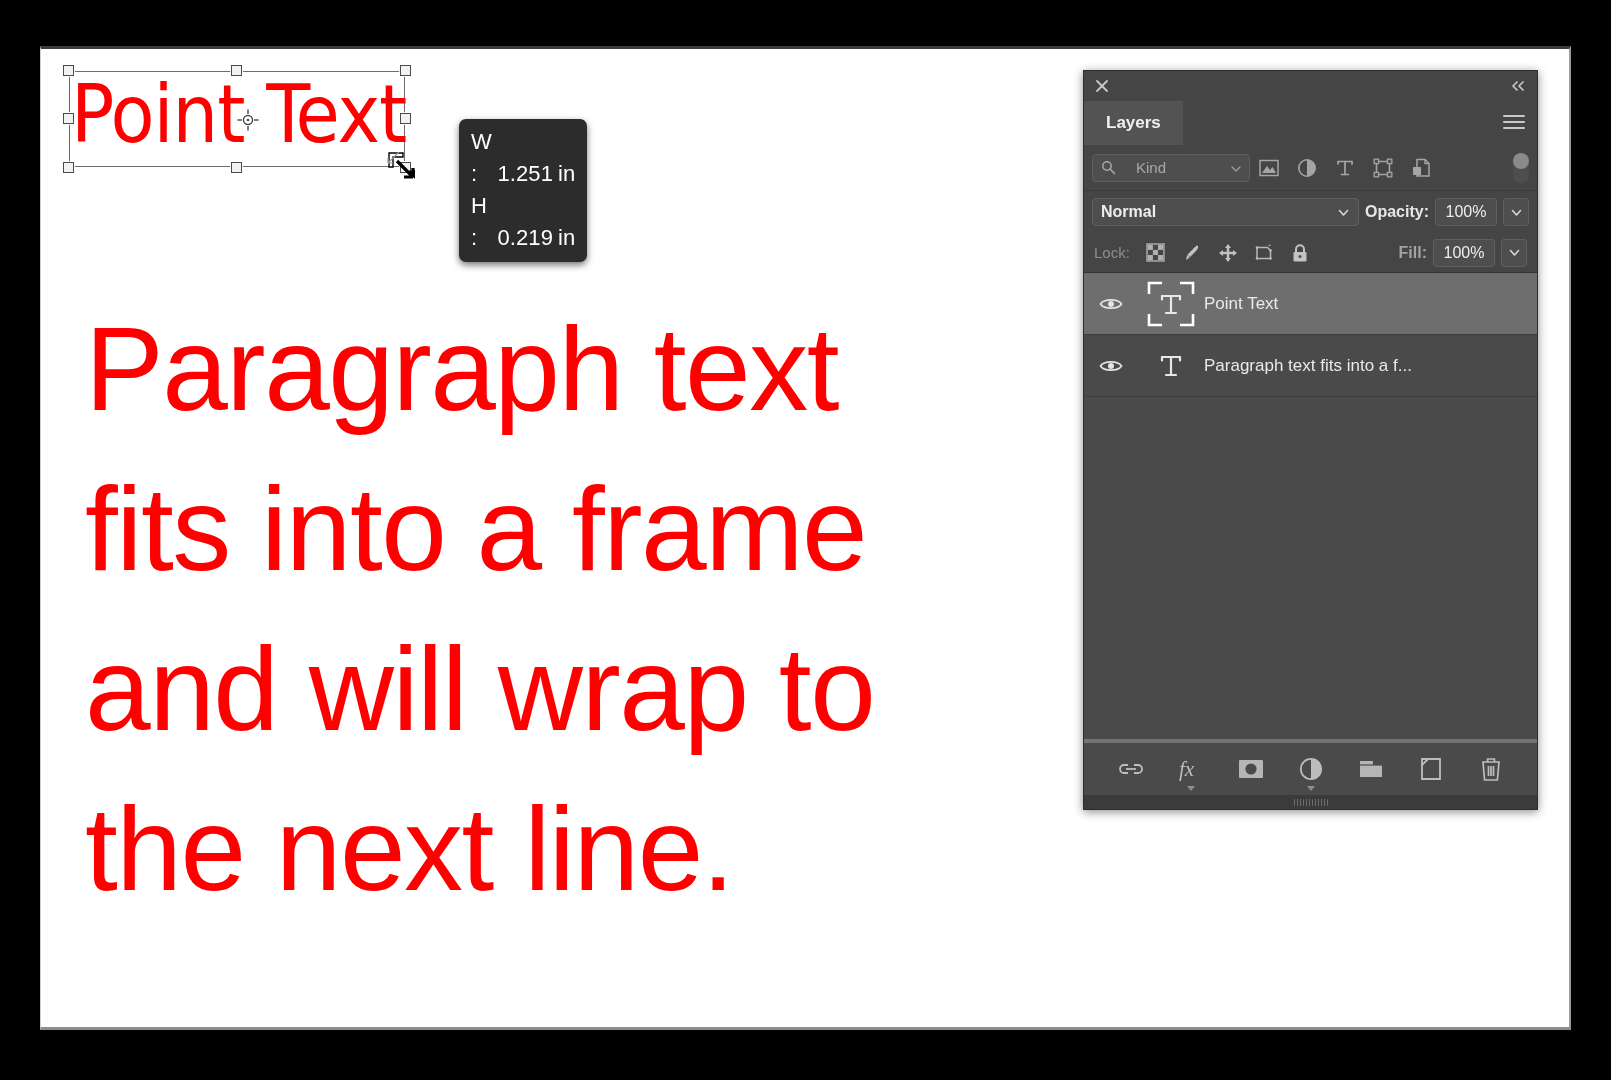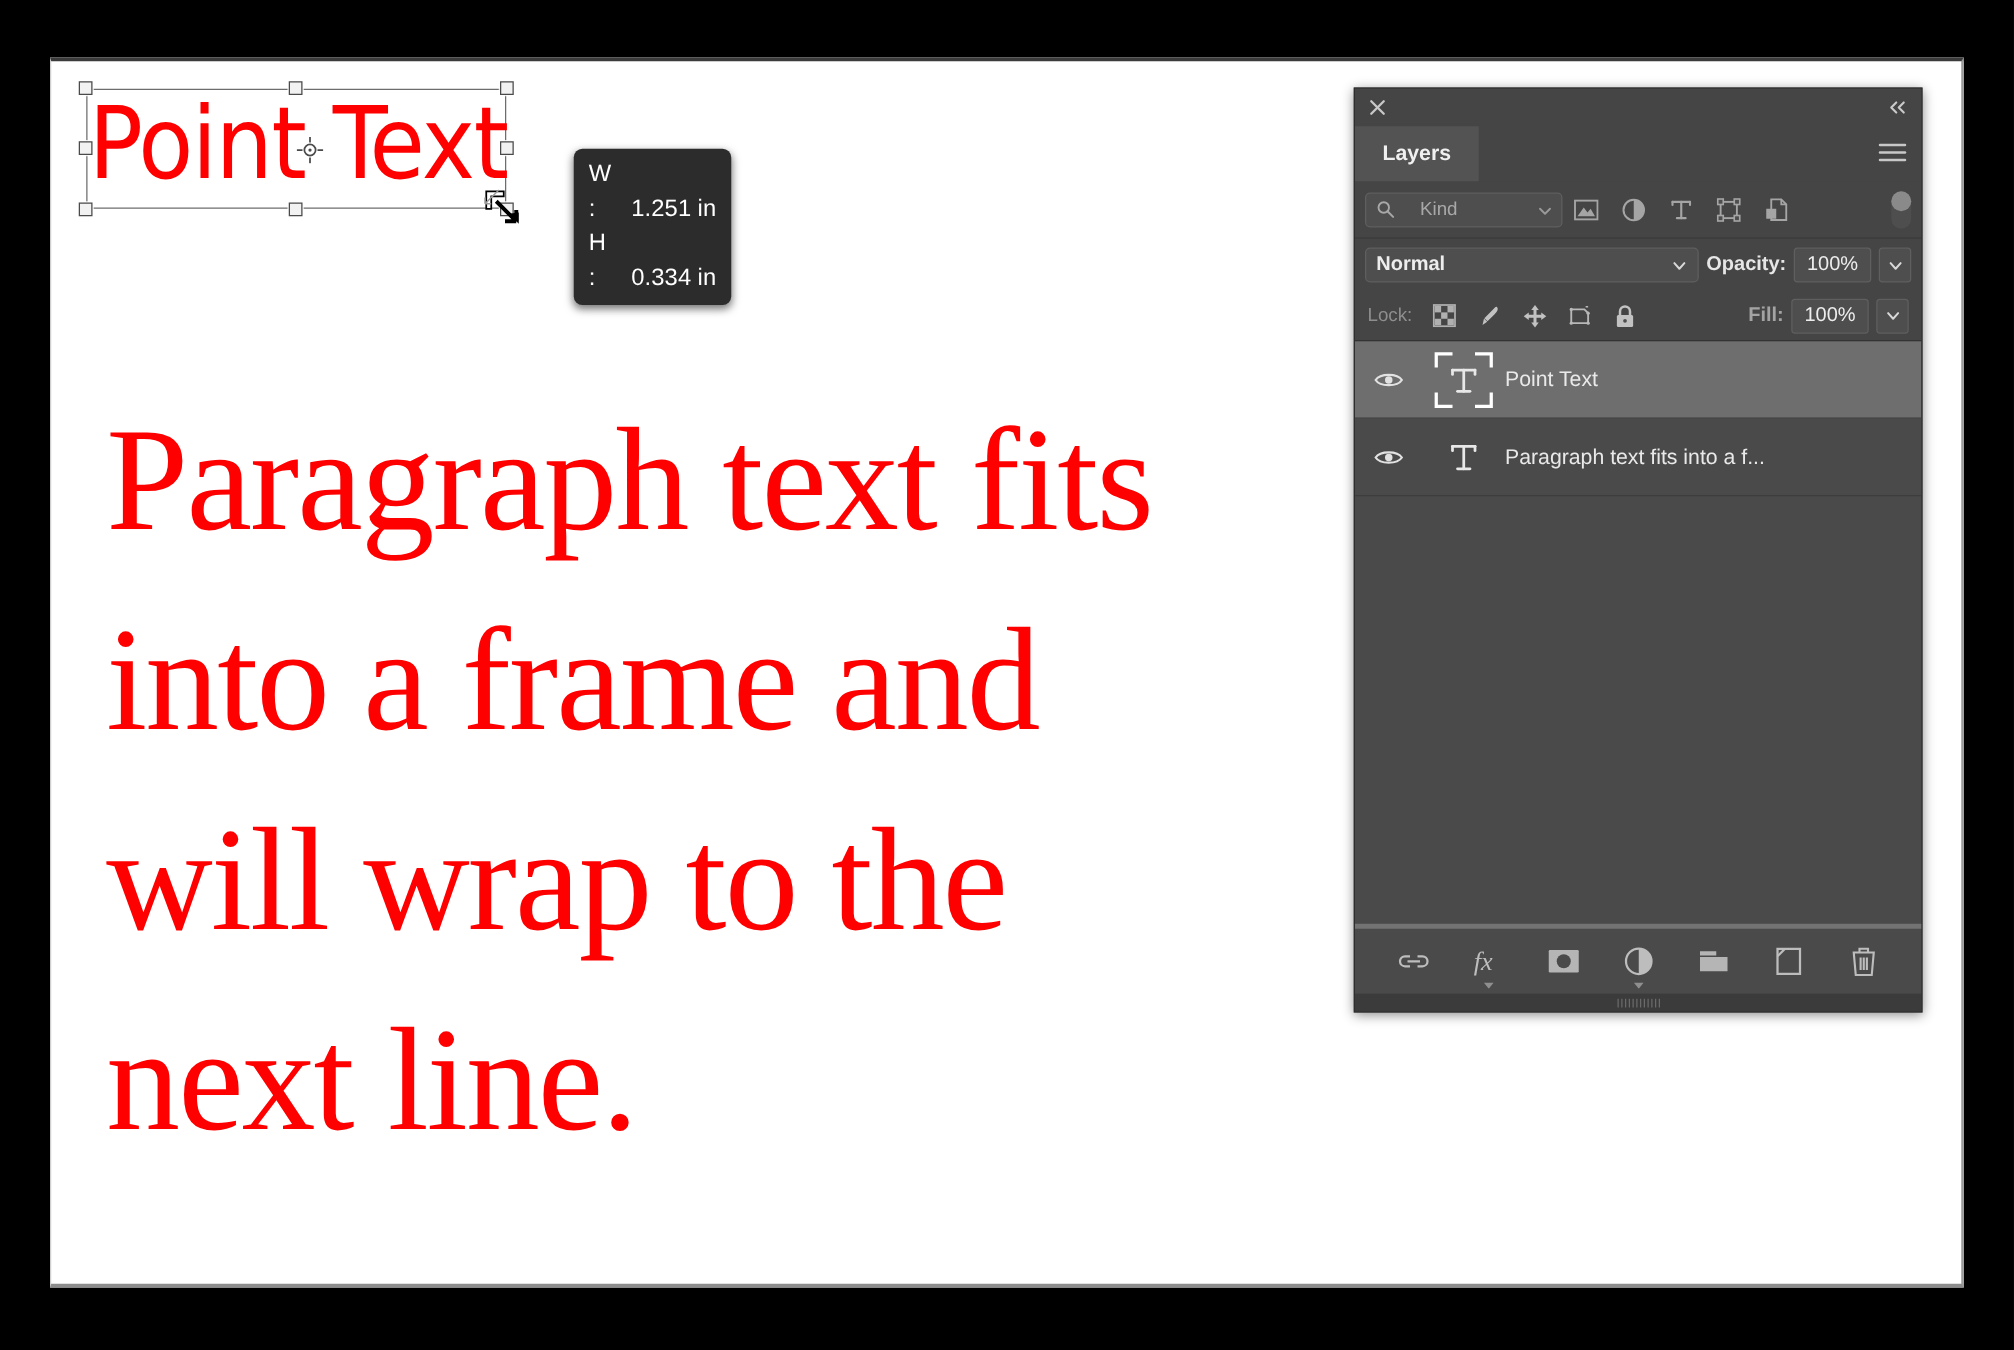--- a/index.html
+++ b/index.html
@@ -43,30 +43,30 @@
 
   .refpoint { position:absolute; left:168px; top:38px; width:22px; height:22px; }
   .resize-cursor { position:absolute; right:-20px; bottom:-22px; width:40px; height:40px; }
 
   
   .wh-tip {
     position:absolute; left:418px; top:70px;
     background:#2c2c2c; color:#ffffff;
     border-radius:7px; padding:7px 12px 8px 12px;
     box-shadow:0 3px 7px rgba(0,0,0,.55);
-    font-size:19px; line-height:1.45; letter-spacing:.1px;
+    font-size:22px; line-height:1.45; letter-spacing:.1px;
   }
   .wh-tip .lbl { display:inline-block; width:24px; }
   .wh-tip .num { display:inline-block; min-width:58px; text-align:right; }
   .wh-tip .unit{ margin-left:5px; }
 
   
   .para {
-    position:absolute; left:44px; top:255px; width:920px;
-    font-family:Liberation Serif, serif;
+    position:absolute; left:44px; top:240px; width:920px;
+    font-family:Liberation Sans, sans-serif;
     font-size:118px; line-height:160px; color:#ff0000;
     letter-spacing:-1.5px;
   }
 
   
   .panel {
     position:absolute; left:1083px; top:70px;
     width:455px; height:740px;
     background:#454545;
     border:1px solid #2e2e2e;
@@ -207,21 +207,21 @@
           </g>
         </svg>
       </div>
     </div>
 
     <div class="wh-tip">
       <div>
         <span class="lbl">W :</span><span class="num">1.251</span><span class="unit">in</span>
       </div>
       <div>
-        <span class="lbl">H :</span><span class="num">0.334</span><span class="unit">in</span>
+        <span class="lbl">H :</span><span class="num">0.219</span><span class="unit">in</span>
       </div>
     </div>
 
     <div class="para">Paragraph text fits into a frame and will wrap to the next line.</div>
   </div>
 
   <div class="panel">
 
     <div class="panel-titlebar">
       <span class="pt-close">

